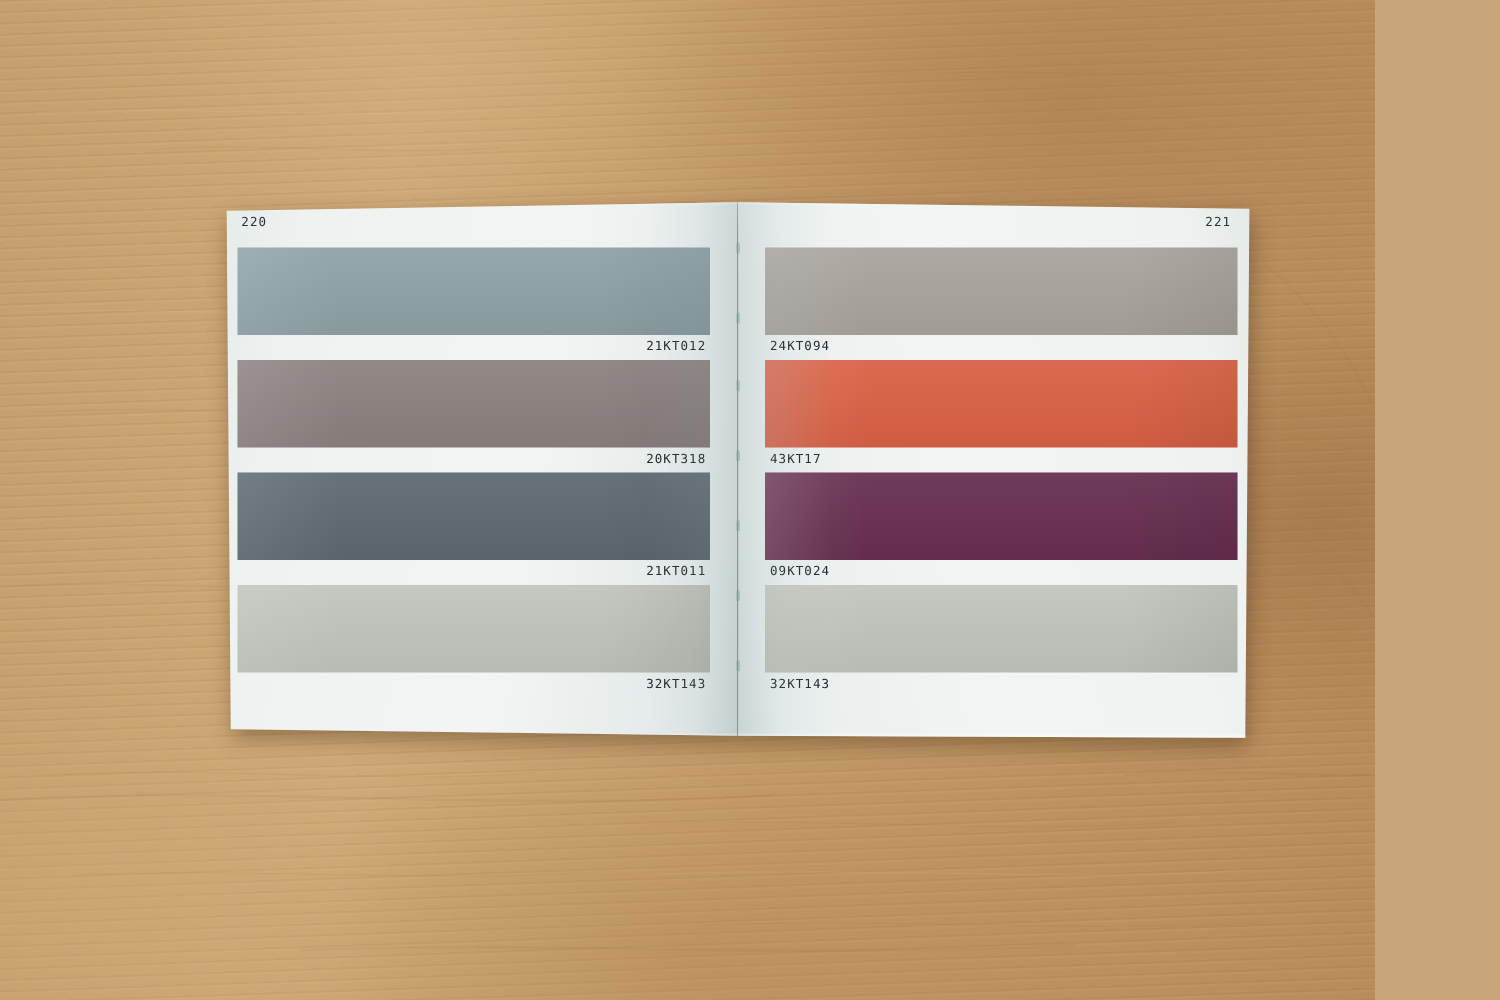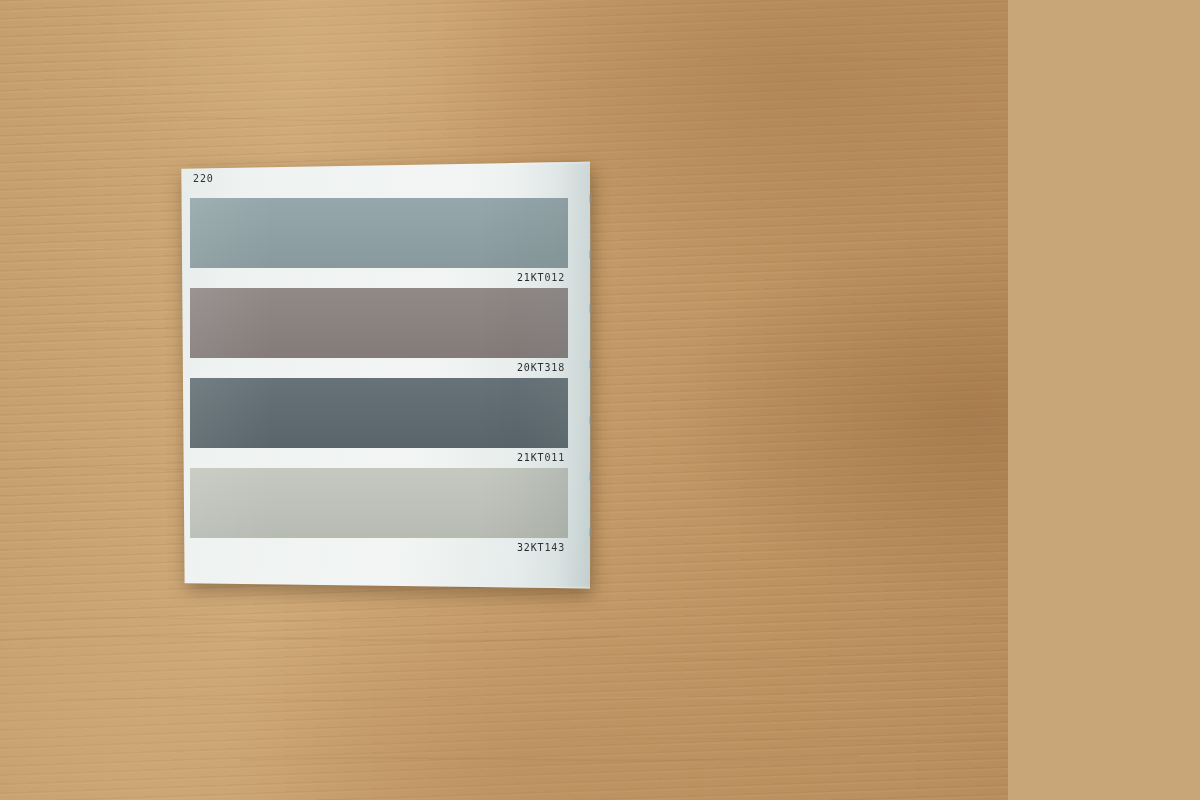--- a/index.html
+++ b/index.html
@@ -11,21 +11,21 @@
     width: 1200px;
     height: 800px;
     overflow: hidden;
     font-family: "DejaVu Sans Mono", "Liberation Mono", monospace;
     background: #c9a677;
   }
 
   
   .scene {
     position: relative;
-    width: 1008px;
+    width: 1100px;
     height: 800px;
     overflow: hidden;
     background-color: #c9a273;
     background-image:
       
       radial-gradient(ellipse 520px 300px at 78% 10%, rgba(168,124,78,0.55) 0%, rgba(168,124,78,0.0) 70%),
       radial-gradient(ellipse 420px 260px at 96% 52%, rgba(150,106,62,0.50) 0%, rgba(150,106,62,0.0) 72%),
       radial-gradient(ellipse 360px 220px at 8% 88%, rgba(206,168,118,0.45) 0%, rgba(206,168,118,0.0) 75%),
       radial-gradient(ellipse 300px 180px at 32% 6%, rgba(214,178,130,0.40) 0%, rgba(214,178,130,0.0) 75%),
       radial-gradient(ellipse 500px 240px at 50% 96%, rgba(178,134,86,0.40) 0%, rgba(178,134,86,0.0) 75%),
@@ -256,20 +256,52 @@
           <div class="swatch-color" id="L3" style="background-color: rgb(193, 197, 188);"></div>
           <div class="swatch-label">32KT143</div>
         </div>
 
       </div>
 
       <div class="gutter-shade-left"></div>
       <div class="page-edge"></div>
     </div>
 
+    <div class="page page-right">
+      <div class="page-curl-top"></div>
+
+      <div class="page-number right">221</div>
+
+      <div class="swatch-stack right">
+
+        <div class="swatch-row">
+          <div class="swatch-color" id="R0" style="background-color: rgb(169, 164, 157);"></div>
+          <div class="swatch-label">24KT094</div>
+        </div>
+
+        <div class="swatch-row">
+          <div class="swatch-color" id="R1" style="background-color: rgb(218, 97, 69);"></div>
+          <div class="swatch-label">43KT17</div>
+        </div>
+
+        <div class="swatch-row">
+          <div class="swatch-color" id="R2" style="background-color: rgb(104, 46, 80);"></div>
+          <div class="swatch-label">09KT024</div>
+        </div>
+
+        <div class="swatch-row">
+          <div class="swatch-color" id="R3" style="background-color: rgb(193, 197, 188);"></div>
+          <div class="swatch-label">32KT143</div>
+        </div>
+
+      </div>
+
+      <div class="gutter-shade-right"></div>
+      <div class="page-edge"></div>
+    </div>
 
     <div class="spine">
       <div class="spine-line"></div>
       <div class="stitch" style="top:30px"></div>
       <div class="stitch" style="top:86px"></div>
       <div class="stitch" style="top:140px"></div>
       <div class="stitch" style="top:196px"></div>
       <div class="stitch" style="top:252px"></div>
       <div class="stitch" style="top:308px"></div>
       <div class="stitch" style="top:364px"></div>

